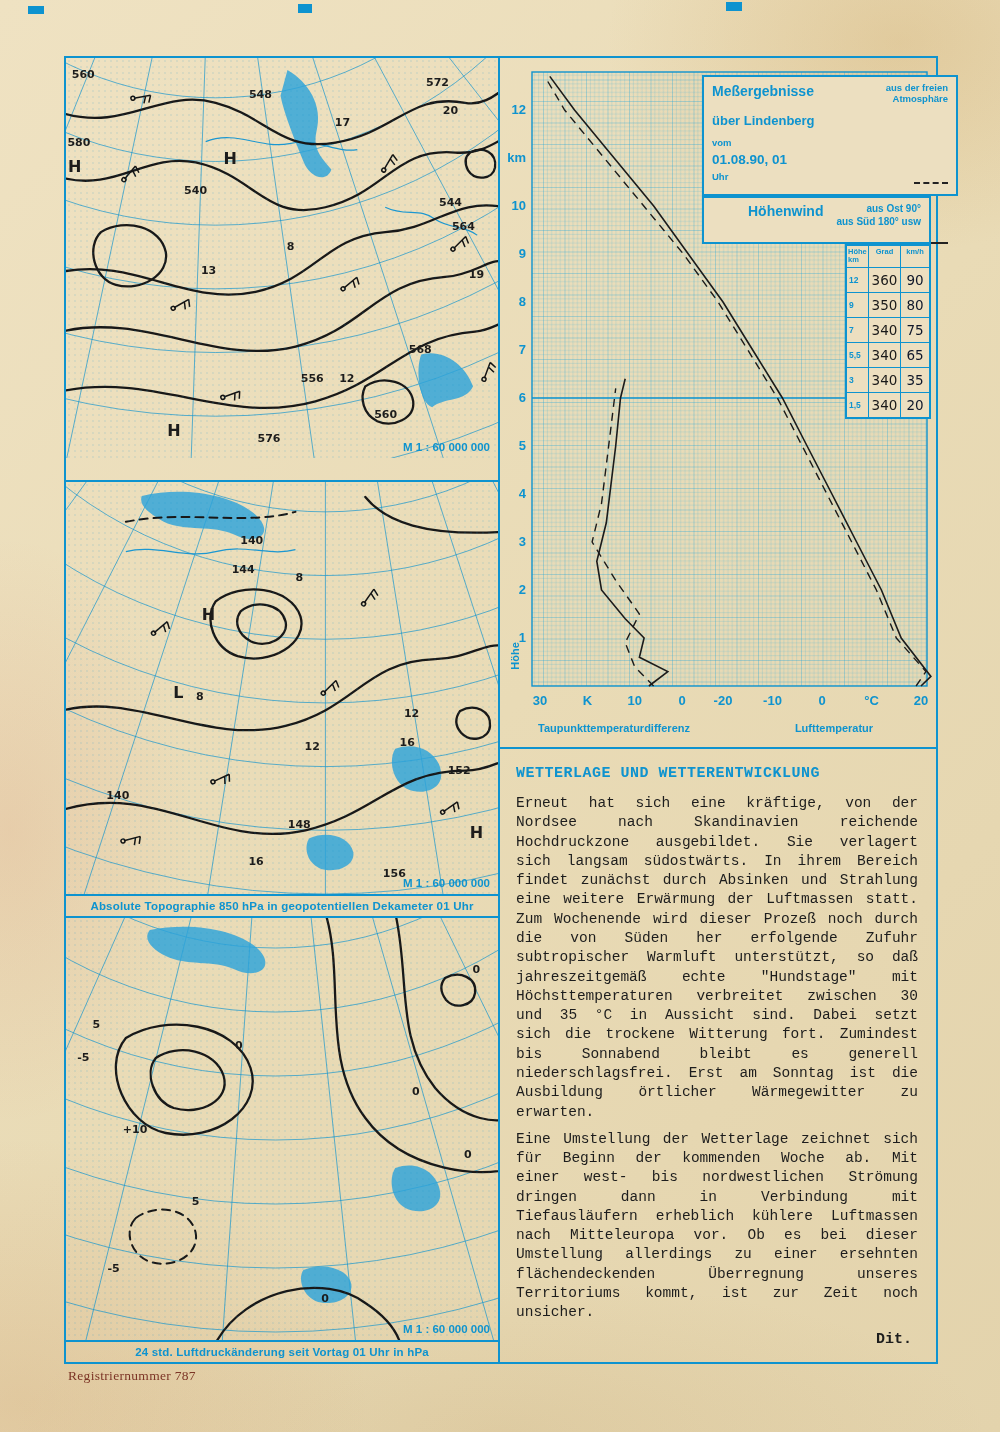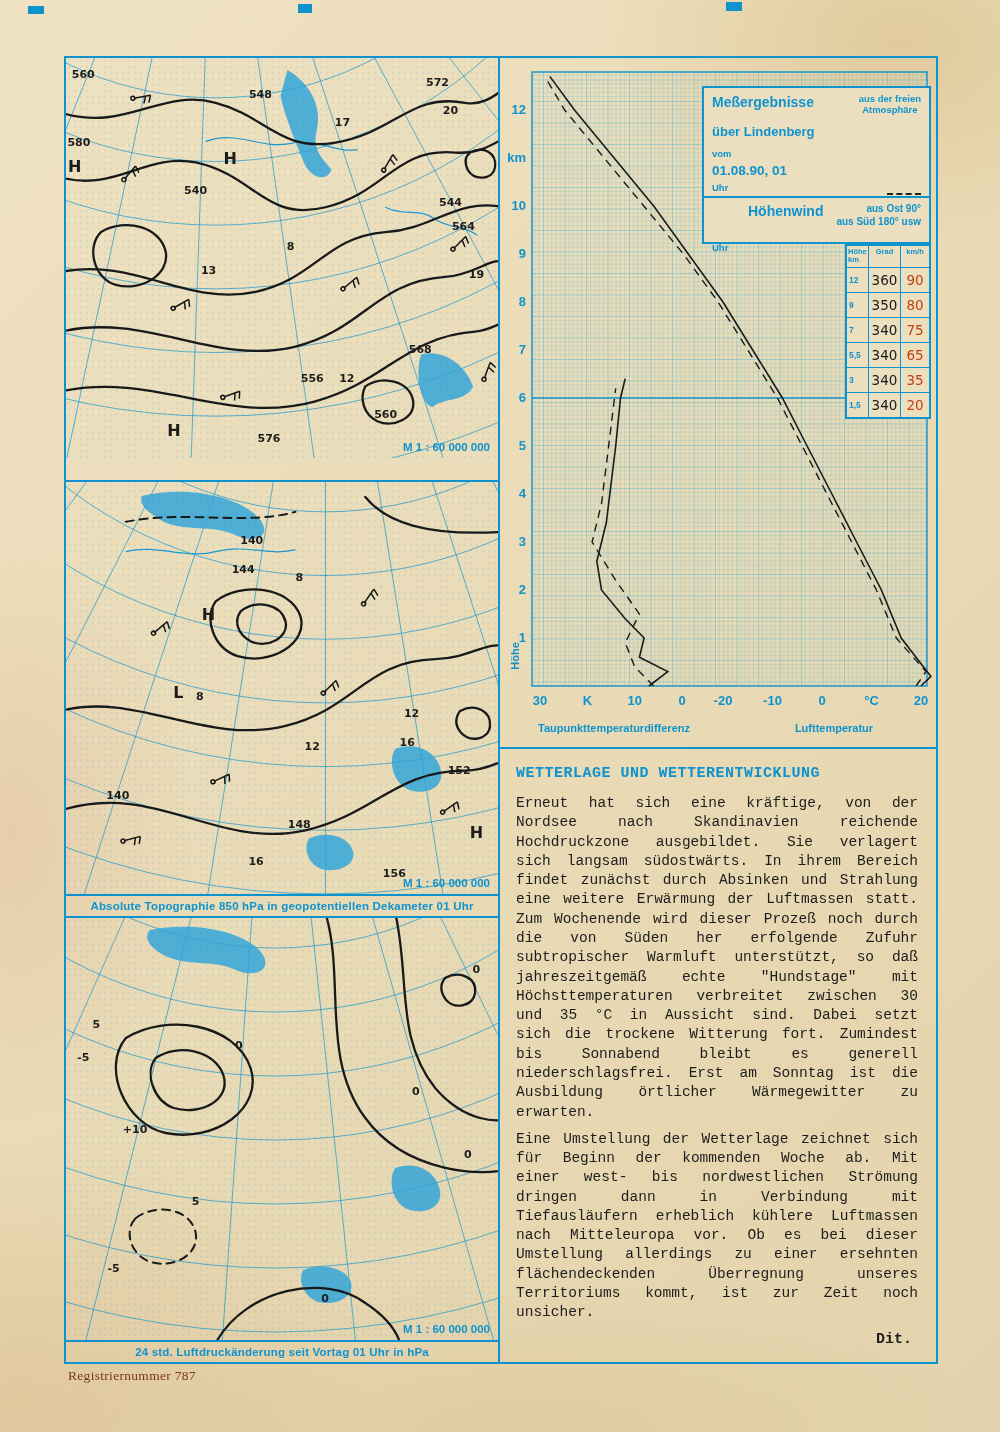--- a/index.html
+++ b/index.html
@@ -50,24 +50,24 @@
   #sounding{position:relative;height:691px;border-bottom:2px solid var(--blu);box-sizing:border-box;}
   #sounding-svg{position:absolute;inset:0;}
   #sounding-svg text.tick{fill:var(--blu);font-family:"Liberation Sans",sans-serif;
     font-weight:bold;font-size:13px;}
   #sounding-svg text.y{text-anchor:end;}
   #sounding-svg text.x{text-anchor:middle;}
   .crv{fill:none;stroke:#1b1b1b;stroke-width:1.6;}
   .crv.dashed{stroke-dasharray:8 6;stroke-width:1.4;}
   .leg-box{position:absolute;box-sizing:border-box;border:2px solid var(--blu);
     background:var(--paper);color:var(--blu);z-index:5;}
-  #legend-main{left:202px;top:17px;width:229px;height:121px;padding:6px 8px;margin-top:11px;}
+  #legend-main{left:202px;top:17px;width:256px;height:121px;padding:6px 8px;}
   .leg-row1{display:flex;justify-content:space-between;align-items:flex-start;}
   .leg-title{font-weight:bold;font-size:14px;}
-  .leg-sub{font-weight:bold;font-size:9.5px;text-align:center;line-height:1.15;}
+  .leg-sub{font-weight:bold;font-size:9.5px;text-align:right;line-height:1.15;}
   .leg-station{font-weight:bold;font-size:13px;margin-top:8px;}
   .leg-date-row{display:flex;align-items:baseline;gap:4px;margin-top:9px;font-size:9.5px;font-weight:bold;flex-direction:column;}
   .leg-date{font-size:13.5px;}
   .ls{width:34px;border-top:2px solid #222;margin-left:auto;transform:translateY(-4px);}
   .ls.dash{border-top-style:dashed;}
   #hoehenwind-box{left:202px;top:138px;width:229px;height:48px;padding:5px 8px;
     display:flex;justify-content:space-between;align-items:flex-start;}
   .hw-title{font-weight:bold;font-size:14px;padding-left:36px;}
   .hw-sub{font-weight:bold;font-size:10px;text-align:right;line-height:1.25;}
   #wind-table{position:absolute;left:345px;top:186px;width:86px;box-sizing:border-box;
@@ -77,21 +77,21 @@
   .wt-head span{padding:2px 1px;box-sizing:border-box;}
   .wt-hh{width:22px;border-right:1px solid var(--blu);}
   .wt-hg{width:32px;border-right:1px solid var(--blu);text-align:center;}
   .wt-hs{flex:1;text-align:center;}
   .wt-row{display:flex;align-items:stretch;border-bottom:1px solid var(--blu);height:24px;}
   .wt-row:last-child{border-bottom:none;}
   .wt-h{width:22px;box-sizing:border-box;border-right:1px solid var(--blu);
     color:var(--blu);font-weight:bold;font-size:8.5px;display:flex;align-items:center;padding-left:2px;}
   .wt-g{width:32px;box-sizing:border-box;border-right:1px solid var(--blu);color:#191919;
     font-family:"DejaVu Sans",sans-serif;font-size:13.5px;display:flex;align-items:center;justify-content:center;}
-  .wt-s{flex:1;color:#c2410c;font-family:"DejaVu Sans",sans-serif;font-size:13.5px;
+  .wt-s{flex:1;color:#0f172a;font-family:"DejaVu Sans",sans-serif;font-size:13.5px;
     display:flex;align-items:center;justify-content:center;}
   .x-cap{position:absolute;color:var(--blu);font-weight:bold;font-size:11px;text-align:center;z-index:5;}
   #cap-dp{left:24px;top:664px;width:180px;}
   #cap-t{left:244px;top:664px;width:180px;}
   .hoehe-label{position:absolute;left:-10px;top:592px;width:50px;color:var(--blu);
     font-weight:bold;font-size:11px;transform:rotate(-90deg);z-index:5;text-align:center;}
 
   
   #report{flex:1;position:relative;box-sizing:border-box;padding:16px 18px 10px 16px;color:#1d1d1d;}
   .report-title{margin:0 0 12px 0;color:var(--blu);

